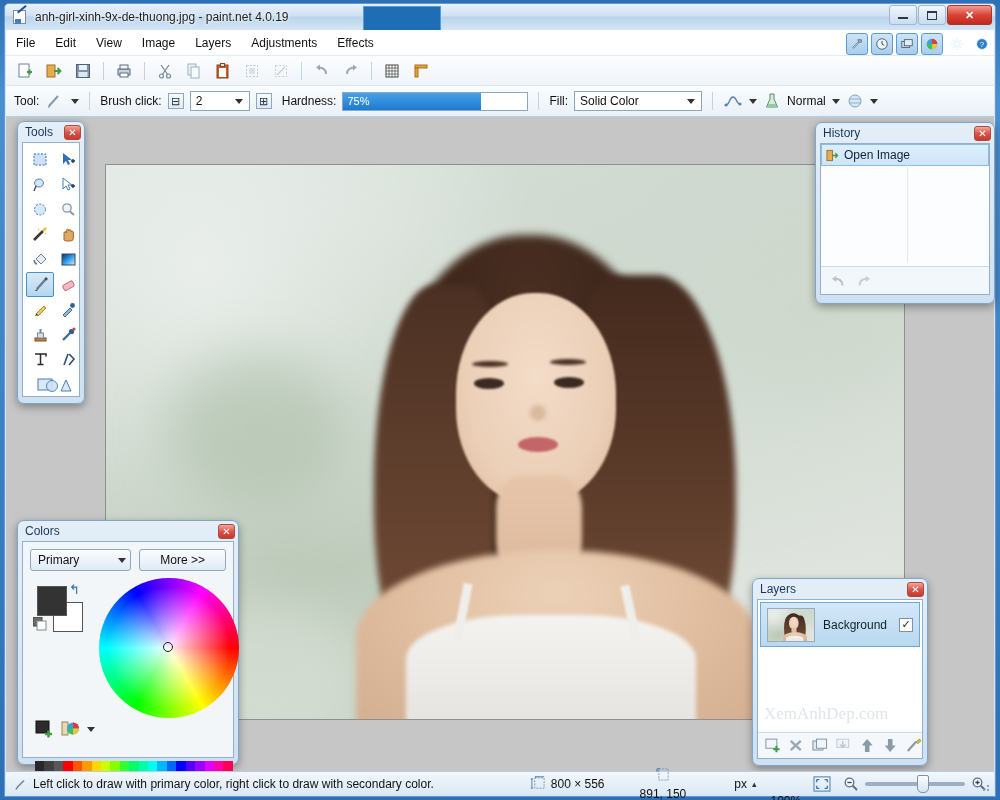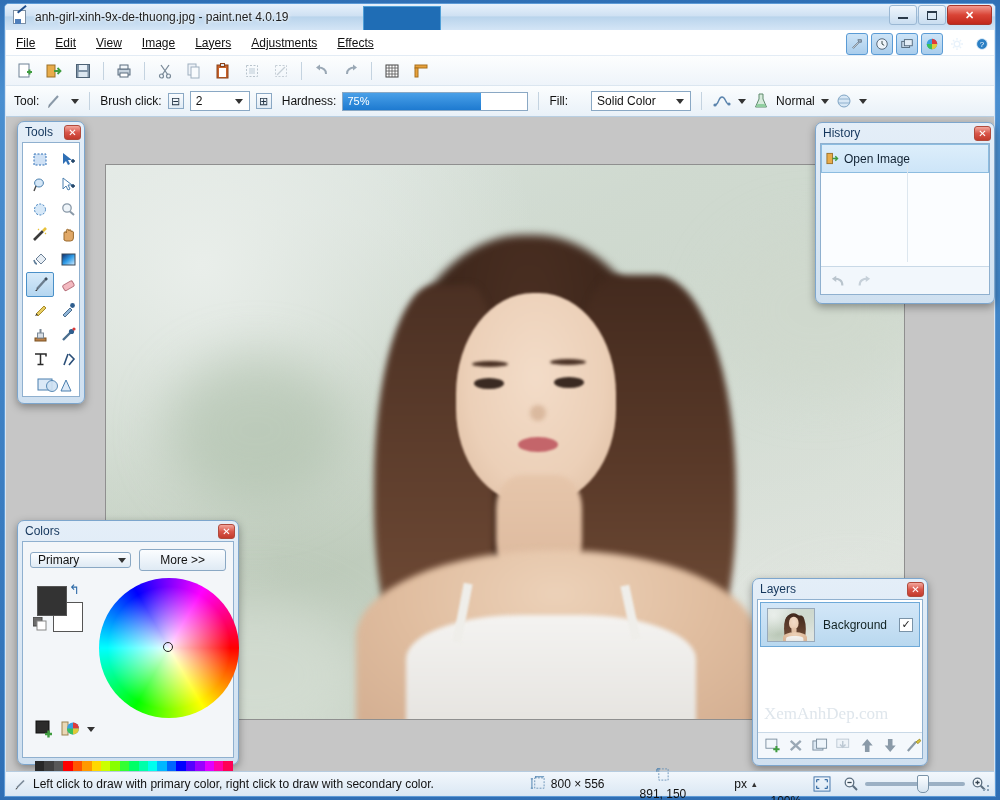--- a/index.html
+++ b/index.html
@@ -79,21 +79,21 @@
     border-top:6px solid #49a7e0;
   }
 
   
   .menubar{
     position:absolute; left:1px; top:26px; width:988px; height:26px;
     background:#fff; display:flex; align-items:center;
     border-bottom:1px solid #e3ecf5;
   }
   .menu-item{
-    font-size:12px;color:#111; padding:4px 10px; cursor:default; white-space:nowrap;text-decoration:underline;
+    font-size:12px;color:#111; padding:4px 10px; cursor:default; white-space:nowrap;
   }
   .tt{
     width:22px;height:22px;border-radius:3px;display:flex;align-items:center;justify-content:center;
     border:1px solid transparent;
   }
   .tt.act{ border-color:#5a9bd5; background:linear-gradient(180deg,#cde4f7,#a9cdec); }
   .tt .c{width:14px;height:14px;display:block;}
 
   
   .toolbar1{
@@ -228,36 +228,36 @@
   .tool-cell{
     width:28px;height:25px;display:flex;align-items:center;justify-content:center;border:1px solid transparent;border-radius:2px;
   }
   .tool-cell.sel{ background:linear-gradient(180deg,#d7eaf9,#b4d6f0); border-color:#4a90c8; }
   .tool-cell.wide{ width:56px; }
 
   
   #history-panel{ left:810px; top:118px; width:180px; height:182px; }
   #history-panel .panel-body{ height:152px; position:relative; background:#fbfdff; }
   .history-item{
-    display:flex;align-items:center;gap:5px;height:29px;padding:0 4px;
+    display:flex;align-items:center;gap:5px;height:22px;padding:0 4px;
     background:linear-gradient(180deg,#ddeefb,#cde5f8);
     border:1px solid #8cbce0; font-size:12px;color:#123;
   }
   .history-divider{position:absolute;left:86px;top:21px;bottom:32px;width:1px;background:#dde7ef;}
   .history-nav{
     position:absolute;left:0;right:0;bottom:0;height:28px;border-top:1px solid #c9d9e7;
     display:flex;align-items:center;gap:8px;padding-left:8px;background:#f2f7fc;
   }
 
   
   #colors-panel{ left:12px; top:516px; width:222px; height:245px; }
   #colors-panel .panel-body{ height:217px; background:#f3f6f9; padding:7px; position:relative; }
   .colors-row{ display:flex; align-items:center; gap:8px; }
   .pri-combo{
-    width:110px;height:16px;background:linear-gradient(180deg,#fbfdff,#dfeaf4);
+    width:110px;height:22px;background:linear-gradient(180deg,#fbfdff,#dfeaf4);
     border:1px solid #8aa8c4;border-radius:3px;display:flex;align-items:center;padding:0 4px 0 7px;font-size:12px;color:#111;justify-content:flex-end;
   }
   .more-btn{
     width:95px;height:22px;background:linear-gradient(180deg,#fbfdff,#dfeaf4);
     border:1px solid #8aa8c4;border-radius:3px;display:flex;align-items:center;justify-content:center;font-size:12px;color:#111;
   }
   .swatch-primary{
     position:absolute;left:14px;top:44px;width:30px;height:30px;background:#333;border:1px solid #555;
   }
   .swatch-secondary{
@@ -536,21 +536,21 @@
     </div>
     <div class="spin">⊞</div>
     <span class="lbl" style="margin-left:4px;">Hardness:</span>
     <div class="hardness-track">
       <div class="hardness-fill" style="width:75%;">
         <span>75%</span>
       </div>
     </div>
     <div class="tsep"></div>
     <span class="lbl">Fill:</span>
-    <div class="combo" style="width:100px;margin-left:17px;">
+    <div class="combo" style="width:128px;">
       <span>Solid Color</span>
       <span class="arrow"></span>
     </div>
     <div class="tsep"></div>
     <svg width="20" height="16" viewBox="0 0 20 16">
       <path d="M3 12 C7 12 6 4 10 4 C14 4 13 11 17 11" stroke="#5b84ad" stroke-width="1.4" fill="none"></path>
       <circle cx="3" cy="12" r="1.6" fill="#5b84ad"></circle>
           <circle cx="17" cy="11" r="1.6" fill="#5b84ad"></circle>
     </svg>
     <div style="width:0;height:0;border-left:4px solid transparent;border-right:4px solid transparent;border-top:5px solid #333;"></div>

